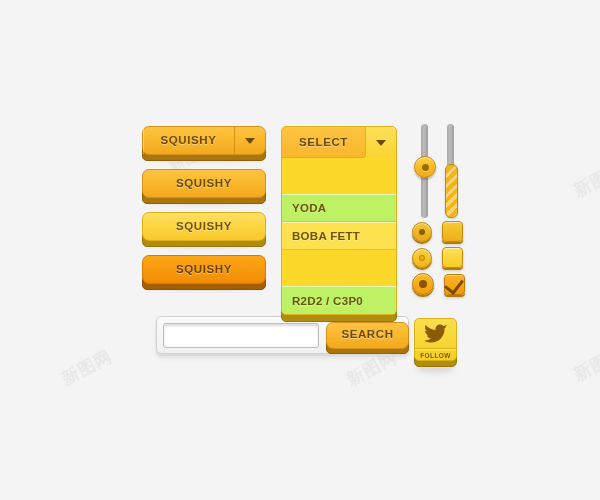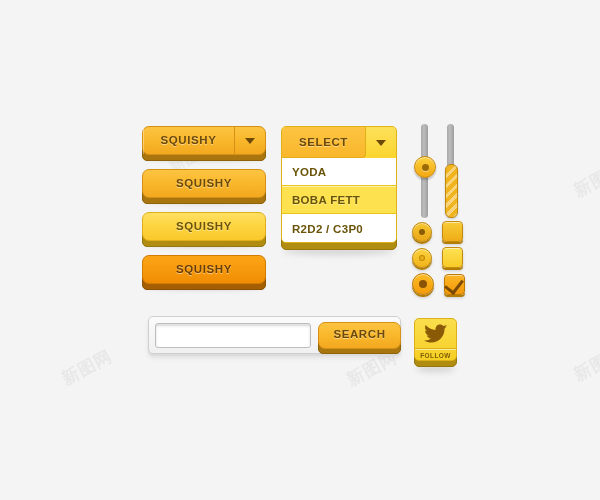--- a/index.html
+++ b/index.html
@@ -218,21 +218,21 @@
     font-size: 11.5px;
     font-weight: 700;
     letter-spacing: .3px;
     color: #6a5409;
     cursor: pointer;
     user-select: none;
     border-top: 1px solid rgba(255,255,255,.55);
     border-bottom: 1px solid #e8c41d;
     text-shadow: 0 1px 0 rgba(255,255,255,.35);
   }
-  .opt.tone-a { background: #ffffff; }
+  .opt.tone-a { background: #bef264; margin-top: 36px; }
   .opt.tone-b { background: #fde14f; }
   .opt:last-child { border-bottom: none; }
 
   
   .sliders {
     position: absolute;
     left: 414px;
     top: 124px;
   }
   .slider {
@@ -352,21 +352,21 @@
     left: 3px; top: 1px;
     width: 9px; height: 14px;
     border-right: 3px solid #7d4a03;
     border-bottom: 3px solid #7d4a03;
     transform: rotate(38deg);
   }
 
   
   .searchbar {
     position: absolute;
-    left: 148px;
+    left: 156px;
     top: 316px;
     width: 253px;
     height: 38px;
     box-sizing: border-box;
     background: linear-gradient(180deg,#fbfbfb 0%,#f0f0f0 100%);
     border: 1px solid #cfcfcf;
     border-radius: 5px;
     display: flex;
     align-items: center;
     padding: 0 6px;

